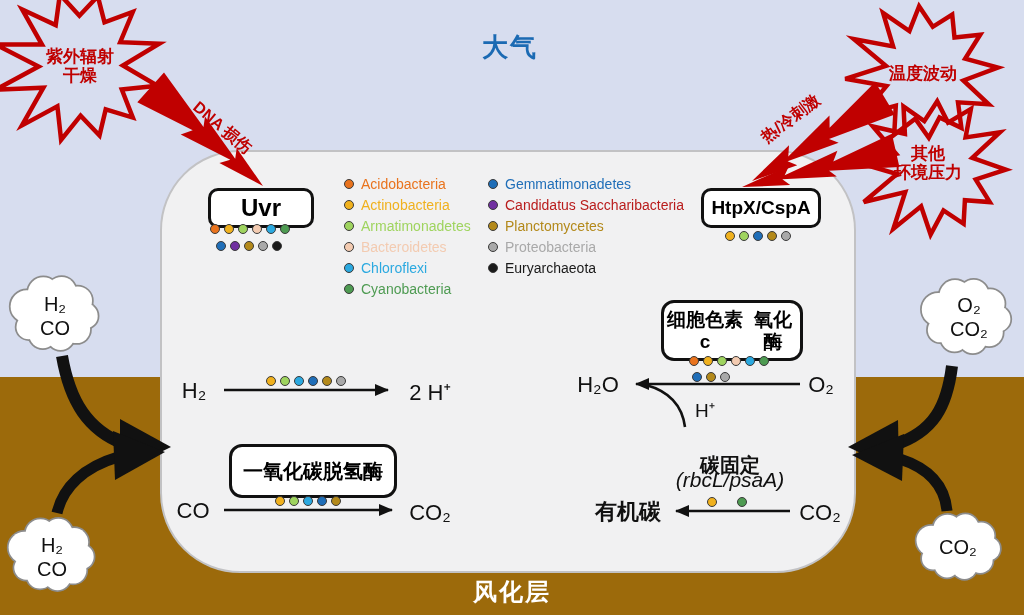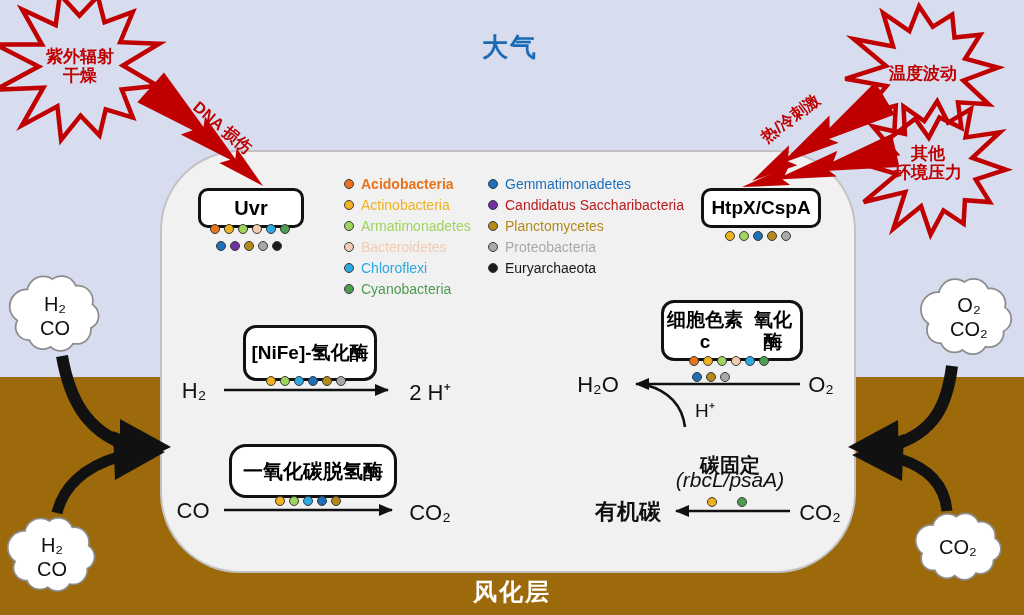--- a/index.html
+++ b/index.html
@@ -192,21 +192,21 @@
       <div>CO</div>
     </div>
   <div class="ov ctr cloudtxt" style="left:969px;top:317px;">
       <div>O₂</div>
       <div>CO₂</div>
     </div>
   <div class="ov ctr cloudtxt" style="left:958px;top:547px;">
       <div>CO₂</div>
     </div>
 
-  <div class="pbox" style="left:198px;top:188px;width:100px;height:34px;font-size:20px;">Uvr</div>
+  <div class="pbox" style="left:208px;top:188px;width:100px;height:34px;font-size:24px;">Uvr</div>
   <div class="dots" style="left:250px;top:229px;">
       <span class="dot" style="background: rgb(233, 115, 29);"></span>
       <span class="dot" style="background: rgb(240, 177, 30);"></span>
       <span class="dot" style="background: rgb(159, 212, 95);"></span>
       <span class="dot" style="background: rgb(243, 203, 177);"></span>
       <span class="dot" style="background: rgb(43, 169, 224);"></span>
       <span class="dot" style="background: rgb(78, 155, 82);"></span>
     </div>
   <div class="dots" style="left:249px;top:246px;">
       <span class="dot" style="background: rgb(31, 110, 184);"></span>
@@ -221,21 +221,21 @@
       <span class="dot" style="background: rgb(240, 177, 30);"></span>
       <span class="dot" style="background: rgb(159, 212, 95);"></span>
       <span class="dot" style="background: rgb(31, 110, 184);"></span>
       <span class="dot" style="background: rgb(179, 137, 26);"></span>
       <span class="dot" style="background: rgb(169, 169, 169);"></span>
     </div>
 
   <div class="legend" style="left:344px;top:173px;">
       <div class="lrow">
         <span class="dot" style="background: rgb(233, 115, 29);"></span>
-        <span style="color: rgb(233, 115, 29); font-weight: bold;">Acidobacteria</span>
+        <span style="color: rgb(233, 115, 29);">Acidobacteria</span>
       </div>
       <div class="lrow">
         <span class="dot" style="background: rgb(240, 177, 30);"></span>
         <span style="color: rgb(240, 177, 30);">Actinobacteria</span>
       </div>
       <div class="lrow">
         <span class="dot" style="background: rgb(159, 212, 95);"></span>
         <span style="color: rgb(159, 212, 95);">Armatimonadetes</span>
       </div>
       <div class="lrow">
@@ -267,21 +267,20 @@
       <div class="lrow">
         <span class="dot" style="background: rgb(169, 169, 169);"></span>
         <span style="color: rgb(169, 169, 169);">Proteobacteria</span>
       </div>
       <div class="lrow">
         <span class="dot" style="background: rgb(26, 26, 26);"></span>
         <span style="color: rgb(26, 26, 26);">Euryarchaeota</span>
       </div>
     </div>
 
-  <div class="pbox ebox" style="left:243px;top:325px;width:128px;height:50px;font-size:19px;">[NiFe]-氢化酶</div>
   <div class="dots" style="left:306px;top:381px;">
       <span class="dot" style="background: rgb(240, 177, 30);"></span>
       <span class="dot" style="background: rgb(159, 212, 95);"></span>
       <span class="dot" style="background: rgb(43, 169, 224);"></span>
       <span class="dot" style="background: rgb(31, 110, 184);"></span>
       <span class="dot" style="background: rgb(179, 137, 26);"></span>
       <span class="dot" style="background: rgb(169, 169, 169);"></span>
     </div>
   <div class="ov ctr species" style="left:194px;top:391px;">H₂</div>
   <div class="ov ctr species" style="left:430px;top:391px;">2 H⁺</div>
@@ -300,21 +299,21 @@
     </div>
   <div class="dots" style="left:711px;top:377px;">
       <span class="dot" style="background: rgb(31, 110, 184);"></span>
       <span class="dot" style="background: rgb(179, 137, 26);"></span>
       <span class="dot" style="background: rgb(169, 169, 169);"></span>
     </div>
   <div class="ov ctr species" style="left:598px;top:385px;">H₂O</div>
   <div class="ov ctr species" style="left:821px;top:385px;">O₂</div>
   <div class="ov ctr hplus" style="left:705px;top:410px;">H⁺</div>
 
-  <div class="pbox ebox" style="left:229px;top:444px;width:162px;height:48px;font-size:20px;border-radius:17px;">一氧化碳脱氢酶</div>
+  <div class="pbox ebox" style="left:229px;top:444px;width:162px;height:48px;font-size:20px;">一氧化碳脱氢酶</div>
   <div class="dots" style="left:308px;top:501px;">
       <span class="dot" style="background: rgb(240, 177, 30);"></span>
       <span class="dot" style="background: rgb(159, 212, 95);"></span>
       <span class="dot" style="background: rgb(43, 169, 224);"></span>
       <span class="dot" style="background: rgb(31, 110, 184);"></span>
       <span class="dot" style="background: rgb(179, 137, 26);"></span>
     </div>
   <div class="ov ctr species" style="left:193px;top:511px;">CO</div>
   <div class="ov ctr species" style="left:430px;top:513px;">CO₂</div>
 

